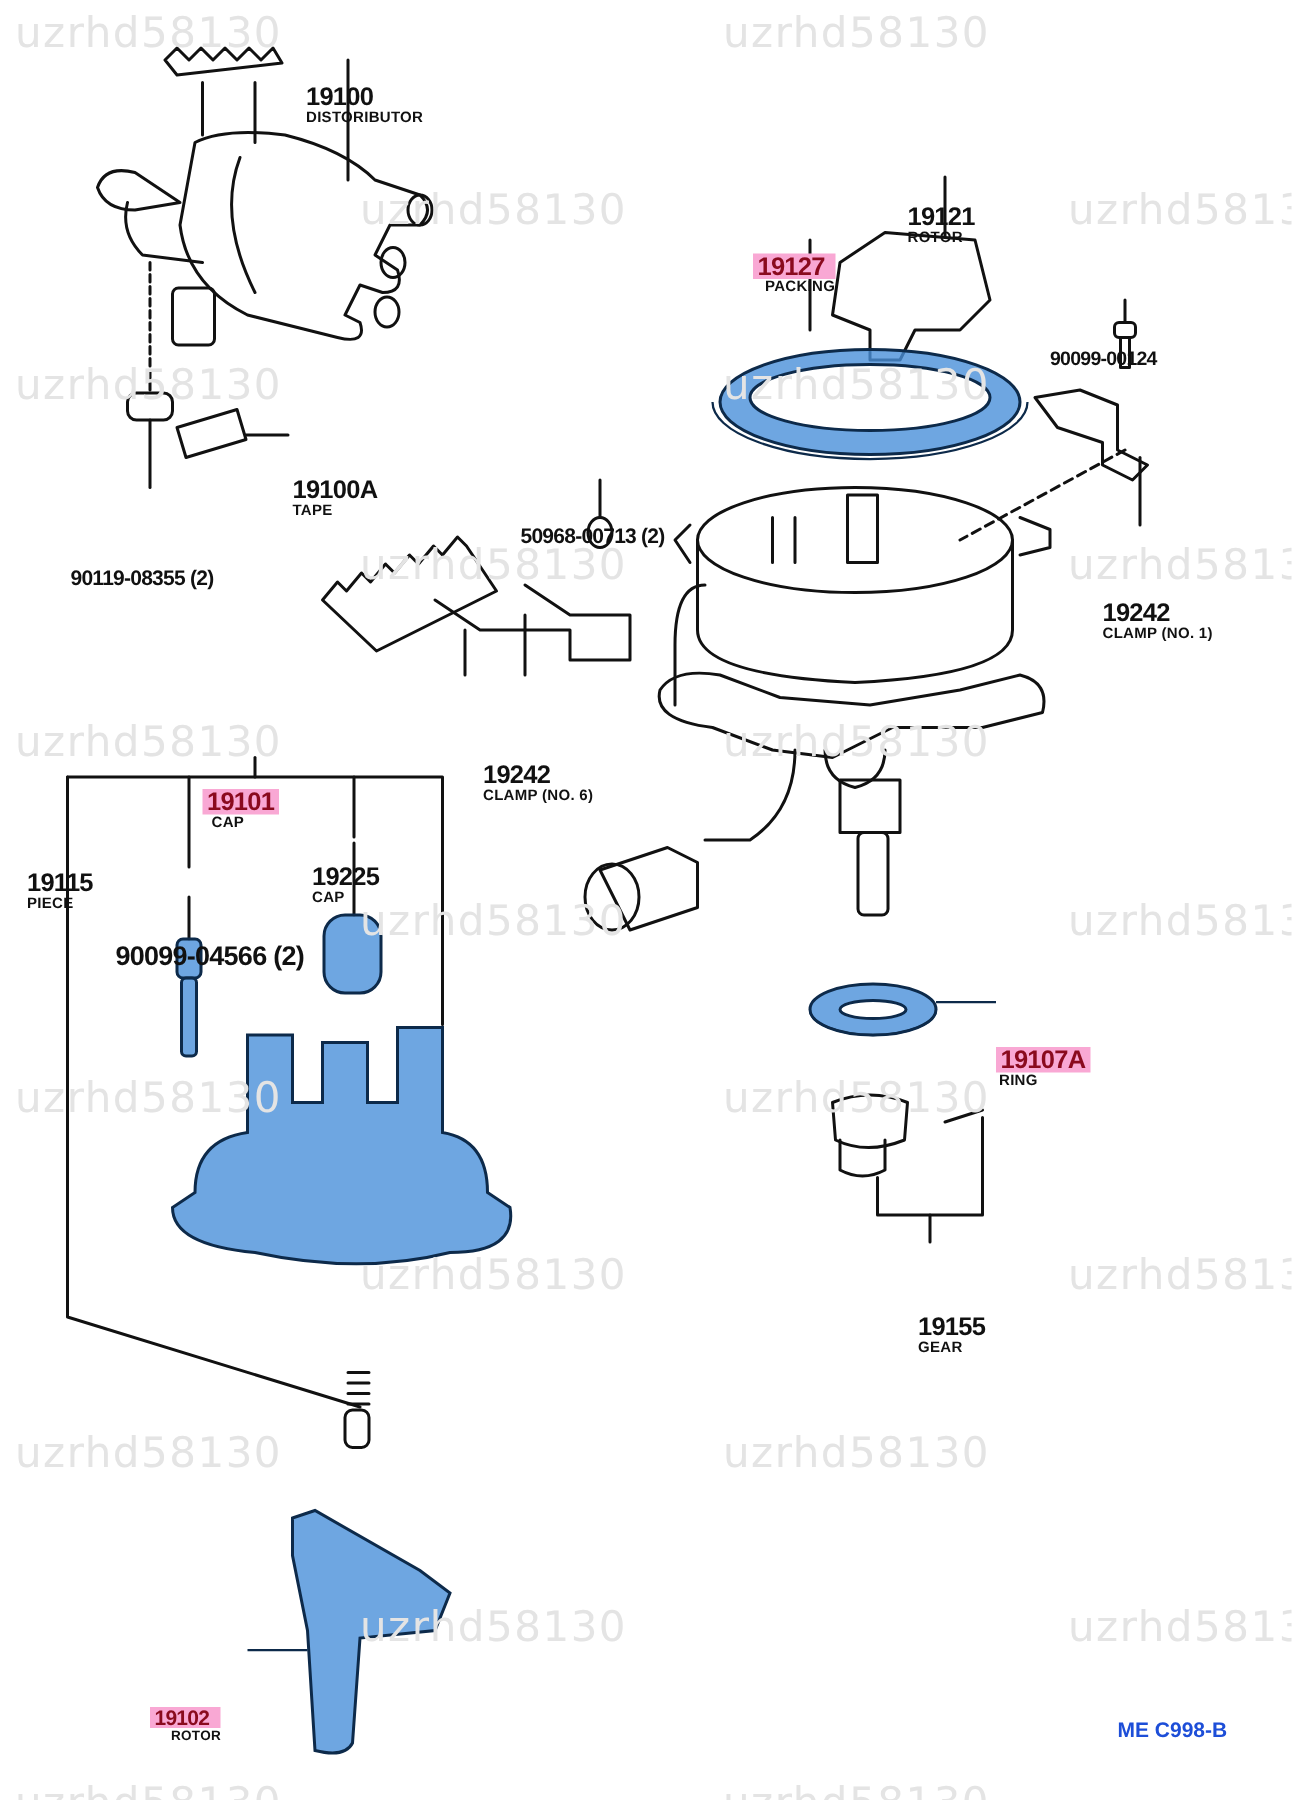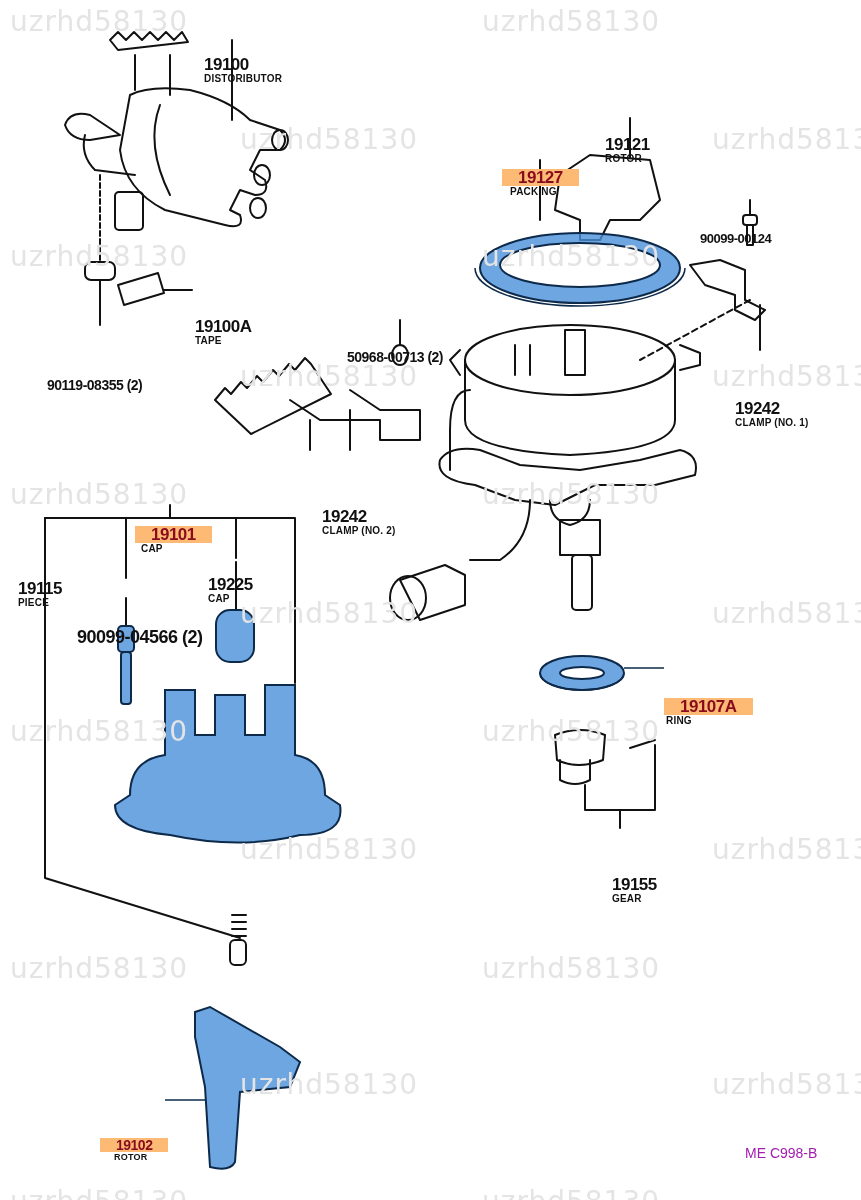--- a/index.html
+++ b/index.html
@@ -2,24 +2,24 @@
 <html><head>
 <meta charset="utf-8">
 <style>
   html, body { margin: 0; padding: 0; background: #ffffff; }
   body { width: 861px; height: 1200px; position: relative; overflow: hidden;
          font-family: "Liberation Sans", sans-serif; }
   #diagram { position: absolute; left: 0; top: 0; width: 861px; height: 1200px; }
   .lbl { position: absolute; color: #111; line-height: 1; margin-top: 48px; }
   .num { font-weight: bold; font-size: 17px; letter-spacing: -0.5px; }
   .name { font-weight: bold; font-size: 10px; letter-spacing: 0.2px; margin-top: 1px; }
-  .hl { background: #fdba74; color: #8a0a1e; padding: 0 16px; }
+  .hl { background: #f9a8d4; color: #8a0a1e; padding: 0 3px; }
   .wm { position: absolute; color: #e4e4e4; font-size: 28px; letter-spacing: 1px;
         font-family: "DejaVu Sans", sans-serif; pointer-events: none; }
-  .ref { position: absolute; font-weight: normal; font-size: 14px; color: #a21caf; }
+  .ref { position: absolute; font-weight: bold; font-size: 14px; color: #1d4ed8; }
 </style>
 </head>
 <body>
 
 <svg id="diagram" viewBox="0 0 861 1200" xmlns="http://www.w3.org/2000/svg">
   <g fill="none" stroke="#111" stroke-width="2" stroke-linejoin="round" stroke-linecap="round">
 
     <g>
       <path d="M110 40 l8 -8 l8 8 l8 -8 l8 8 l8 -8 l8 8 l8 -8 l8 8 l8 -8 l6 10 l-70 8 z"></path>
       <path d="M135 55 v35 M170 55 v40"></path>
@@ -180,21 +180,21 @@
 </div>
 <div class="lbl" style="left:347px;top:302px">
   <div class="num" style="font-size:14px">50968-00713 (2)</div>
 </div>
 <div class="lbl" style="left:735px;top:352px">
   <div class="num">19242</div>
   <div class="name">CLAMP (NO. 1)</div>
 </div>
 <div class="lbl" style="left:322px;top:460px">
   <div class="num">19242</div>
-  <div class="name">CLAMP (NO. 2)</div>
+  <div class="name">CLAMP (NO. 6)</div>
 </div>
 <div class="lbl" style="left:135px;top:478px">
   <div class="num hl">19101</div>
   <div class="name" style="margin-left:6px">CAP</div>
 </div>
 <div class="lbl" style="left:18px;top:532px">
   <div class="num">19115</div>
   <div class="name">PIECE</div>
 </div>
 <div class="lbl" style="left:208px;top:528px">

